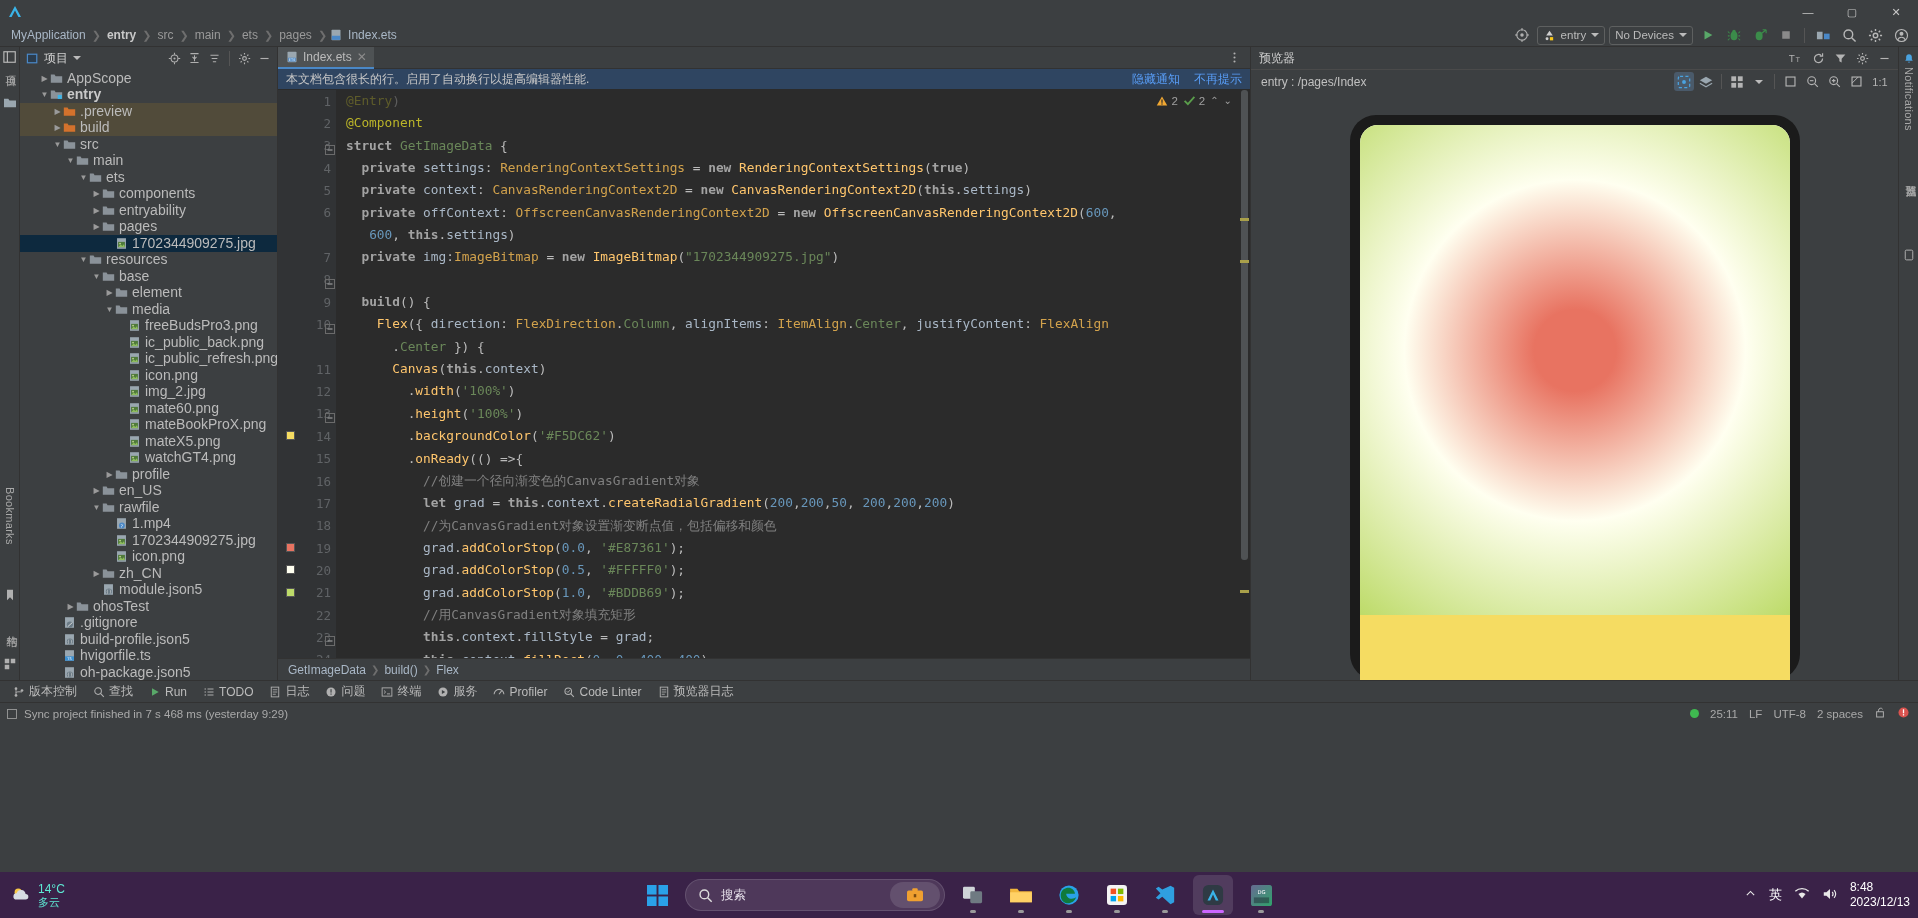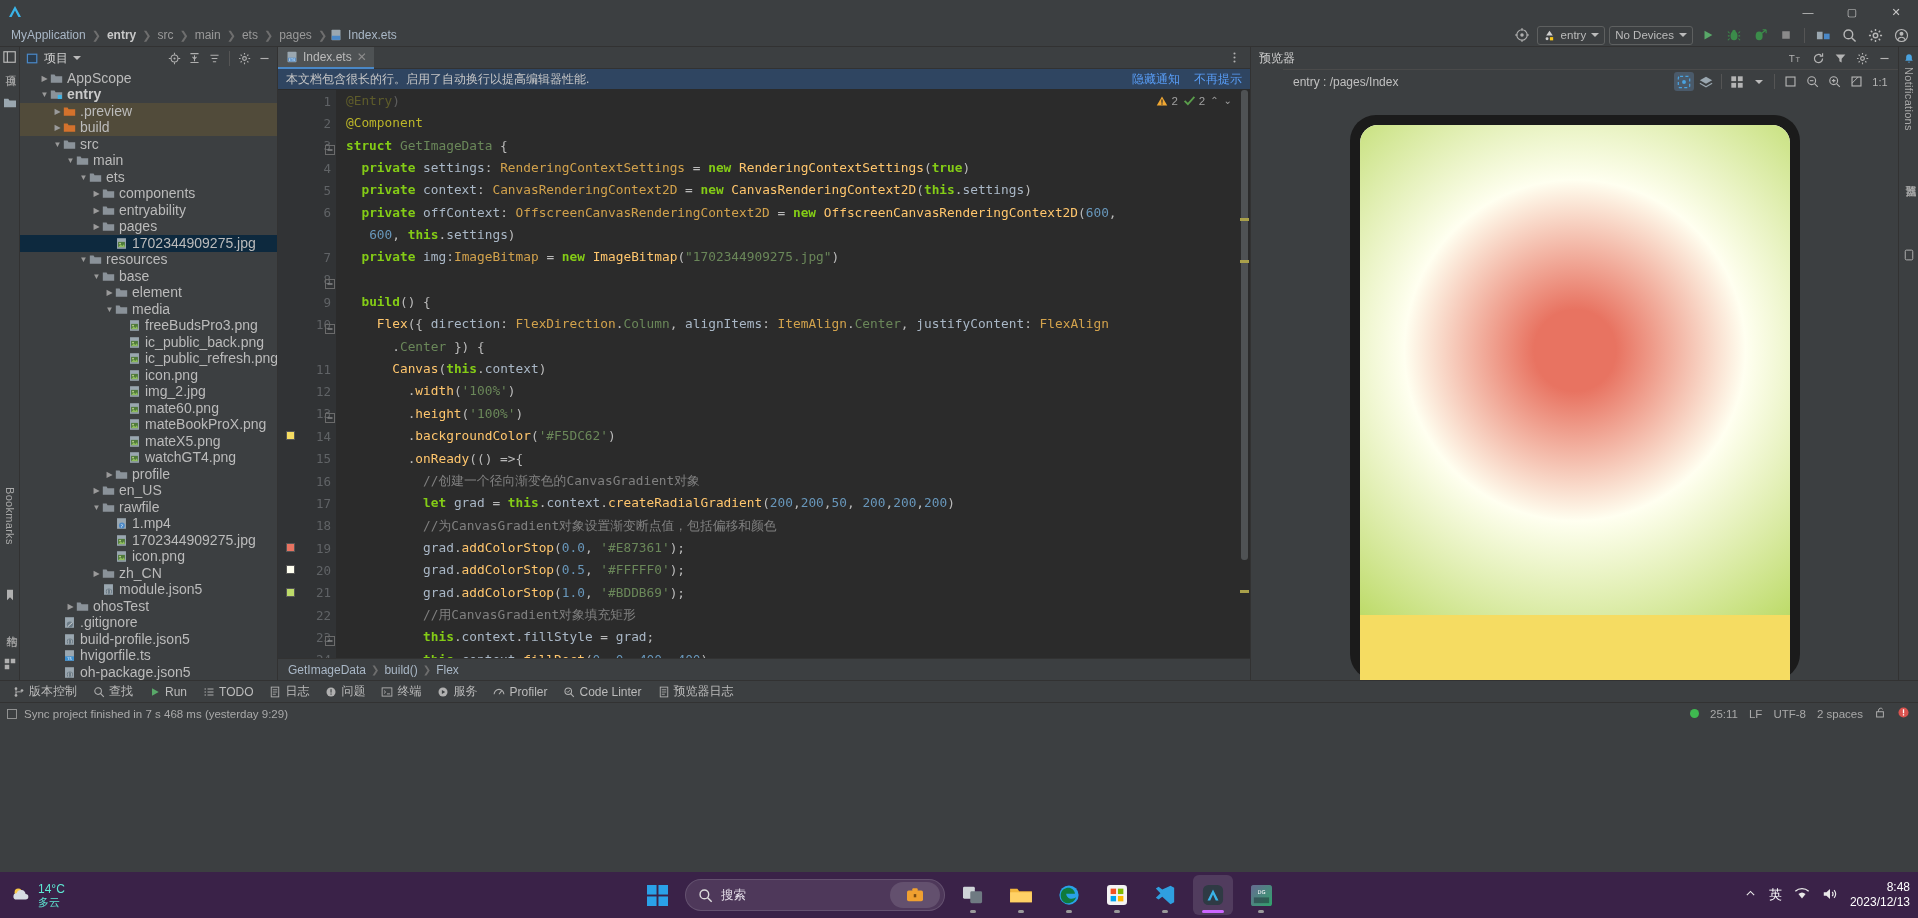--- a/index.html
+++ b/index.html
@@ -77,42 +77,42 @@
   .gutter{ width:58px; flex:0 0 58px; background:#313335; position:relative; }
   .gl{ height:22.35px; display:flex; align-items:center; justify-content:flex-end; padding-right:5px;
        font-size:12.5px; color:#606366; font-family:"DejaVu Sans Mono", monospace; }
   .gmark{ position:absolute; left:3px; width:9px; height:9px; }
 
   .codetext{ flex:1; position:relative; padding-left:10px; font-family:"DejaVu Sans Mono", monospace;
              font-size:12.8px; line-height:22.35px; white-space:pre; overflow:hidden; }
   .cl{ height:22.35px; }
 
   
-  .k{ color:#84cc16; font-weight:bold; }
+  .k{ color:#a3a3a3; font-weight:bold; }
   .id{ color:#a9b7c6; }
   .ty{ color:#d2a24c; }
   .cls{ color:#6a8759; }
   .fn{ color:#ffc66d; }
   .num{ color:#6897bb; }
   .str{ color:#6a8759; }
   .cm{ color:#808080; font-style:normal; }
   .an{ color:#bbb529; }
 
   .scrollv{ position:absolute; right:0; top:0; width:12px; height:100%; background:#2b2b2b; }
   .thumb{ position:absolute; right:2px; width:7px; background:#4f5254; border-radius:3px; }
   .stripe{ position:absolute; right:1px; width:9px; height:3px; }
 
   .crumb2{ height:22px; background:#3c3f41; display:flex; align-items:center; padding-left:10px; font-size:12px; border-top:1px solid #323232; }
   .c2{ color:#a9b7c6; }
   .c2sep{ color:#6e6e6e; padding:0 5px; font-size:10px; }
 
   
   .previewer{ width:648px; flex:0 0 648px; background:#3c3f41; display:flex; flex-direction:column; border-left:1px solid #323232; }
   .pv-head{ height:22px; display:flex; align-items:center; padding:0 4px 0 8px; }
-  .pv-toolbar{ height:24px; display:flex; align-items:center; padding:0 6px 0 10px; background:#3c3f41; border-top:1px solid #4a4a4a;margin-left:32px; }
+  .pv-toolbar{ height:24px; display:flex; align-items:center; padding:0 6px 0 10px; background:#3c3f41; border-top:1px solid #4a4a4a; }
   .pv-path{ font-size:12px; color:#c0c0c0; }
   .pv-tools{ margin-left:auto; display:flex; align-items:center; gap:2px; }
   .pt{ width:20px; height:19px; display:flex; align-items:center; justify-content:center; border-radius:3px; color:#b4b4b4; font-size:11px; }
   .pt.on{ background:#4a5a6a; }
   .pvbody{ flex:1; background:#3c3f41; display:flex; justify-content:center; padding-top:22px; overflow:hidden; }
   .phone{ width:450px; height:auto; background:#1b1b1b; border-radius:26px; padding:10px; position:relative; }
   .screen{ width:430px; height:700px; border-radius:18px; overflow:hidden; position:relative; background:#fff; }
   .canvas-grad{ position:absolute; left:0; top:0; width:430px; height:490px;
      background: radial-gradient(circle at 50% 46%, #E87361 0%, #E87361 12%, #FFFFF0 50%, #BDDB69 100%); }
   .canvas-bottom{ position:absolute; left:0; top:490px; width:430px; height:210px; background:#F5DC62; }
@@ -133,21 +133,21 @@
   .weather small{ display:block; font-size:11px; line-height:13px; }
   .tb-center{ position:absolute; left:50%; transform:translateX(-50%); display:flex; align-items:center; gap:8px; }
   .tbi{ width:40px; height:40px; display:flex; align-items:center; justify-content:center; border-radius:6px; position:relative; }
   .tbi .ind{ position:absolute; bottom:2px; width:6px; height:3px; border-radius:2px; background:#9a9a9a; }
   .tbi.active .ind{ width:22px; background:#cc66ff; }
   .tbi.active{ background:rgba(255,255,255,.12); }
   .searchbox{ width:260px; height:32px; border-radius:16px; background:rgba(255,255,255,.10);
               display:flex; align-items:center; padding:0 4px 0 12px; gap:8px; color:#e6e0ea; font-size:12.5px;
               border:1px solid rgba(255,255,255,.13); }
   .tb-right{ position:absolute; right:8px; display:flex; align-items:center; gap:12px; color:#fff; font-size:12px; }
-  .clock{ text-align:right; font-size:12px; line-height:15px; }
+  .clock{ font-size:12px; line-height:15px; }
 </style>
 </head>
 <body>
 
 <div id="ide">
 
   <div class="menubar">
     <div class="logo">
       <svg width="16" height="16" viewBox="0 0 16 16">
           <path d="M8 2 L14 13 L11.4 13 L8 6.6 L4.6 13 L2 13 Z" fill="#3ab4e8"></path>

